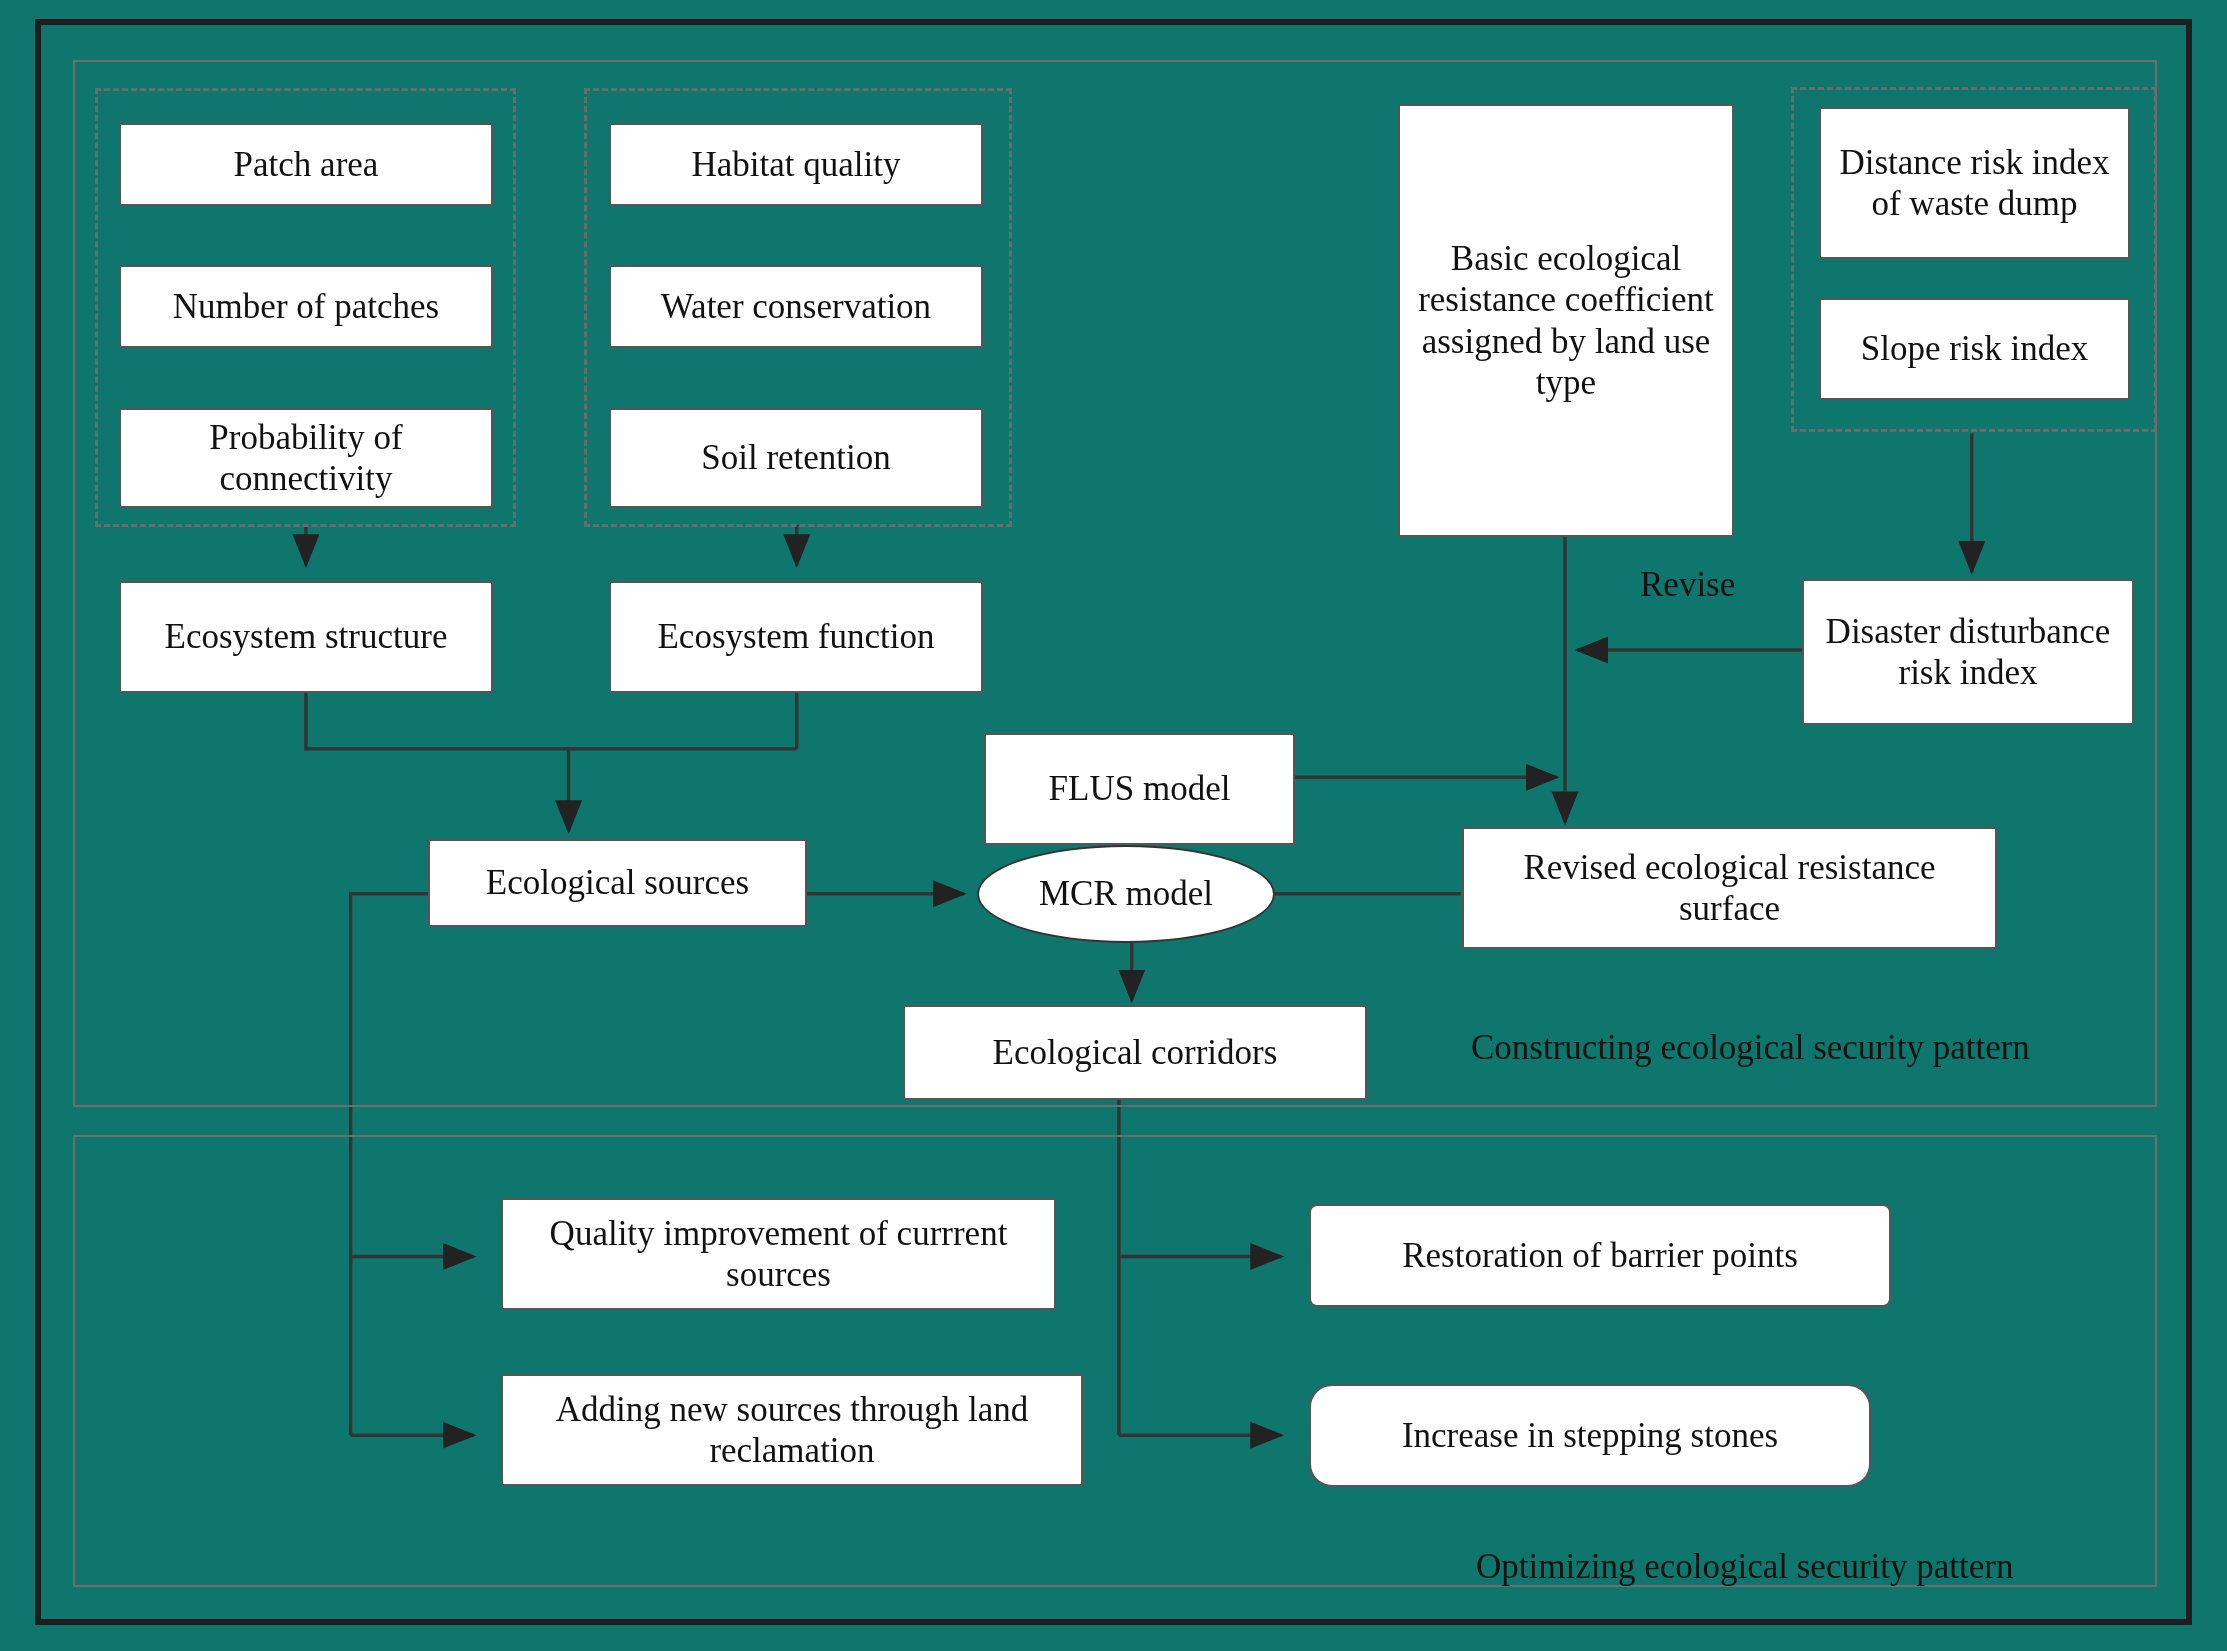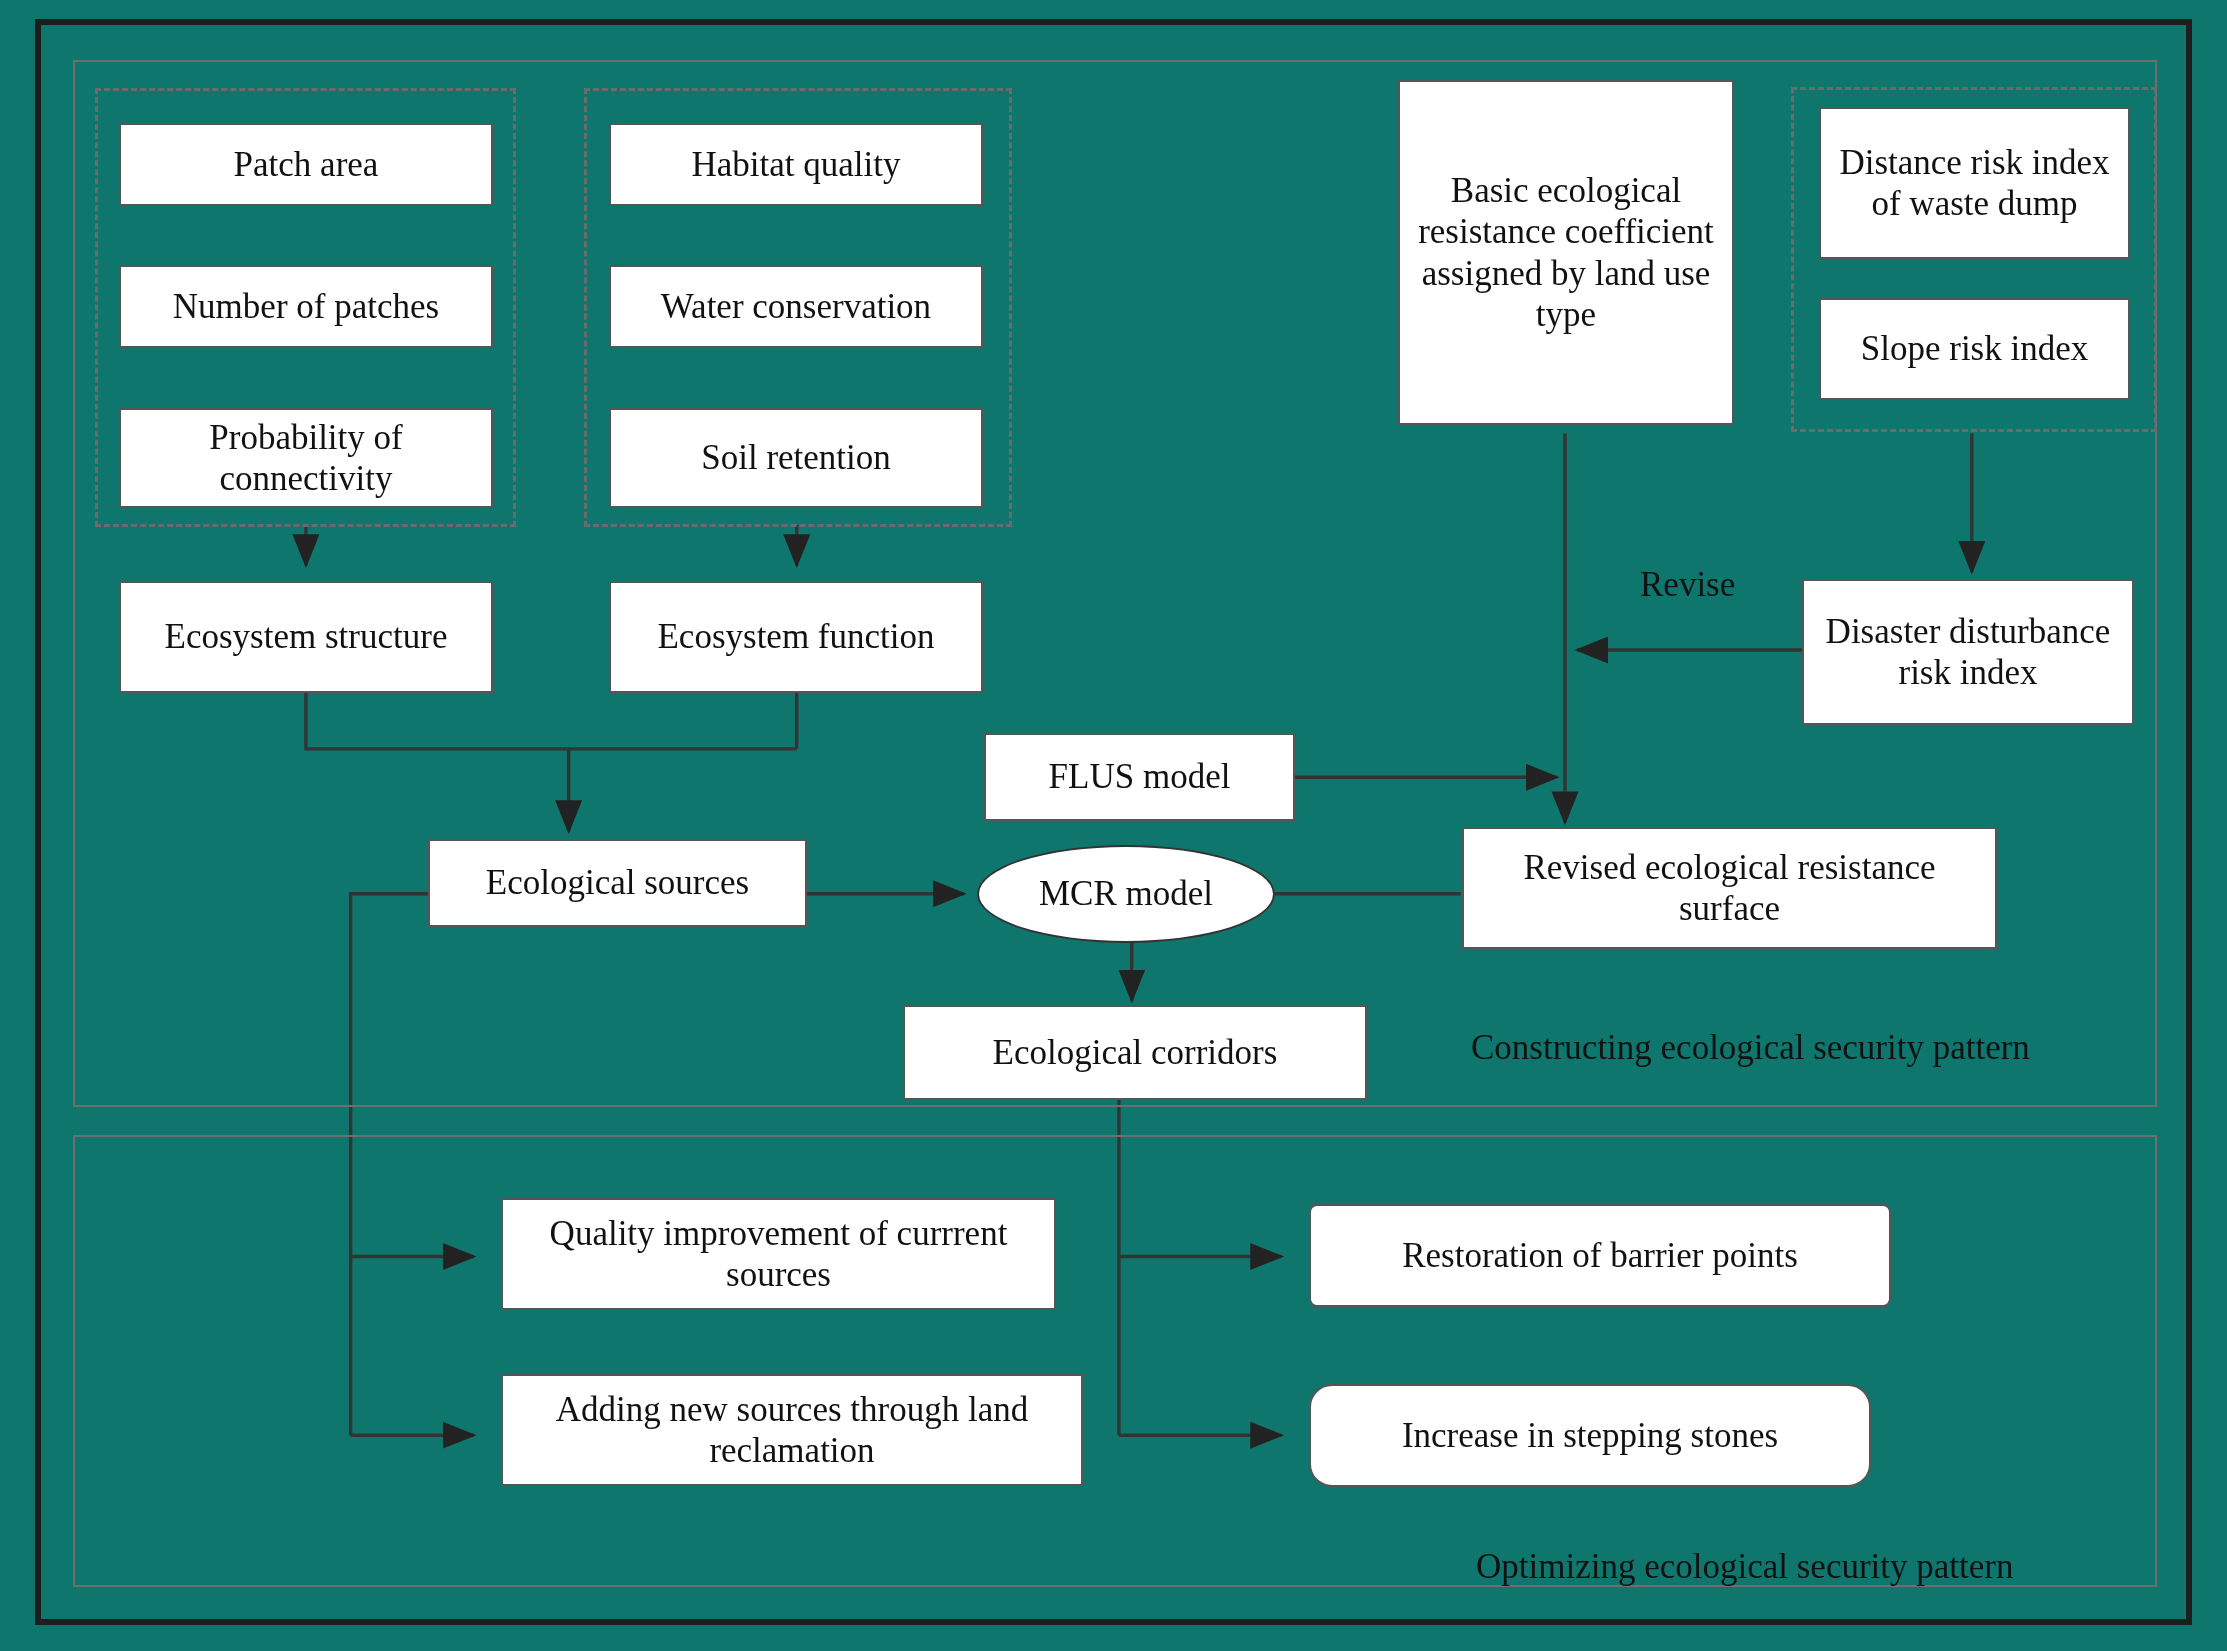--- a/index.html
+++ b/index.html
@@ -89,21 +89,21 @@
   <div class="node f52" style="left:609px;top:123px;width:374px;height:83px;">
     <span>Habitat quality</span>
   </div>
   <div class="node f52" style="left:609px;top:265px;width:374px;height:83px;">
     <span>Water conservation</span>
   </div>
   <div class="node f52" style="left:609px;top:408px;width:374px;height:100px;">
     <span>Soil retention</span>
   </div>
 
-  <div class="node f52" style="left:1398px;top:80px;width:336px;height:345px;">
+  <div class="node f52" style="left:1398px;top:104px;width:336px;height:433px;">
     <span>Basic ecological resistance coefficient assigned by land use type</span>
   </div>
 
   <div class="node f52" style="left:1819px;top:107px;width:311px;height:152px;">
     <span>Distance risk index of waste dump</span>
   </div>
   <div class="node f52" style="left:1819px;top:298px;width:311px;height:102px;">
     <span>Slope risk index</span>
   </div>
 
@@ -113,21 +113,21 @@
   <div class="node f52" style="left:609px;top:581px;width:374px;height:112px;">
     <span>Ecosystem function</span>
   </div>
 
   <div class="node f52" style="left:1802px;top:579px;width:332px;height:146px;">
     <span>Disaster disturbance risk index</span>
   </div>
 
   <div class="plain-label f52" style="left:1640px;top:565px;">Revise</div>
 
-  <div class="node f52" style="left:984px;top:733px;width:311px;height:88px;">
+  <div class="node f52" style="left:984px;top:733px;width:311px;height:112px;">
     <span>FLUS model</span>
   </div>
 
   <div class="node f52" style="left:428px;top:839px;width:379px;height:88px;">
     <span>Ecological sources</span>
   </div>
 
   <div class="ellipse-node f52" style="left:977px;top:845px;width:298px;height:98px;">
     <span>MCR model</span>
   </div>

